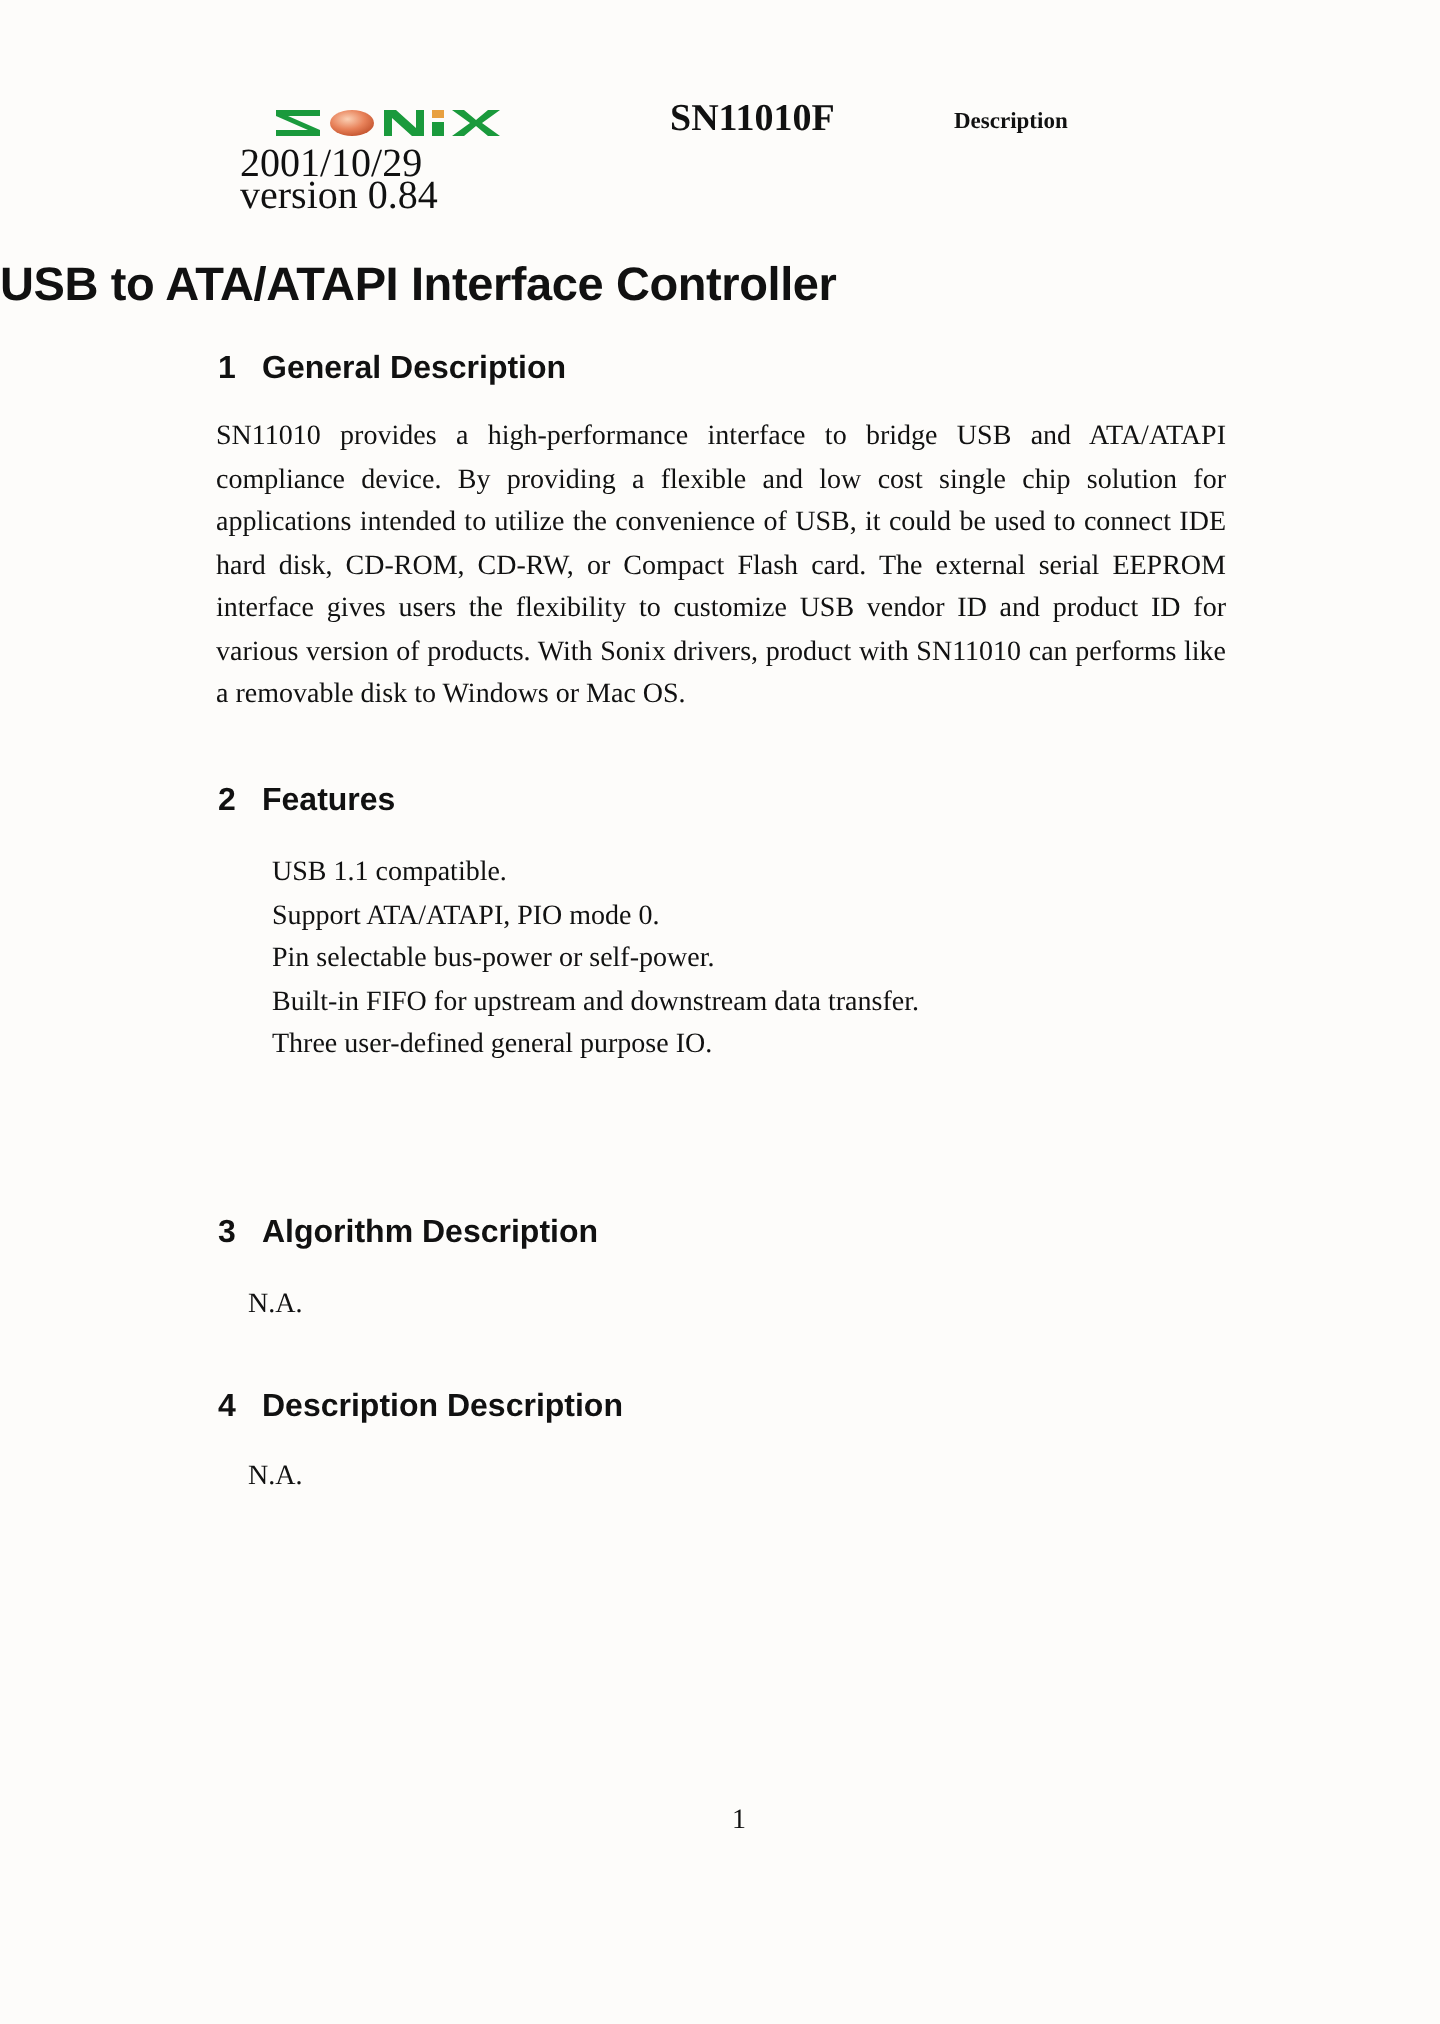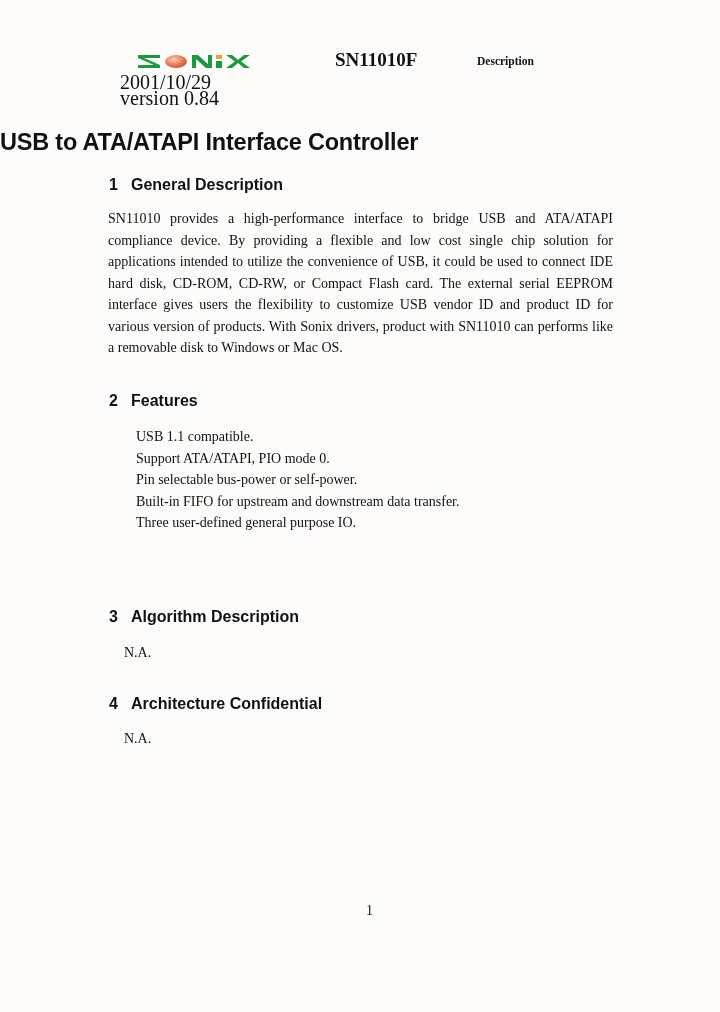--- a/index.html
+++ b/index.html
@@ -111,17 +111,17 @@
   <li>Built-in FIFO for upstream and downstream data transfer.</li>
   <li>Three user-defined general purpose IO.</li>
 </ul>
 
 <div class="section-heading" style="top:608px;">
   <span class="num">3</span><span>Algorithm Description</span>
 </div>
 <div class="na" style="top:645px;">N.A.</div>
 
 <div class="section-heading" style="top:695px;">
-  <span class="num">4</span><span>Architecture Confidential</span>
+  <span class="num">4</span><span>Description Description</span>
 </div>
 <div class="na" style="top:731px;">N.A.</div>
 
 <div class="page-number">1</div>
 
 </body></html>

